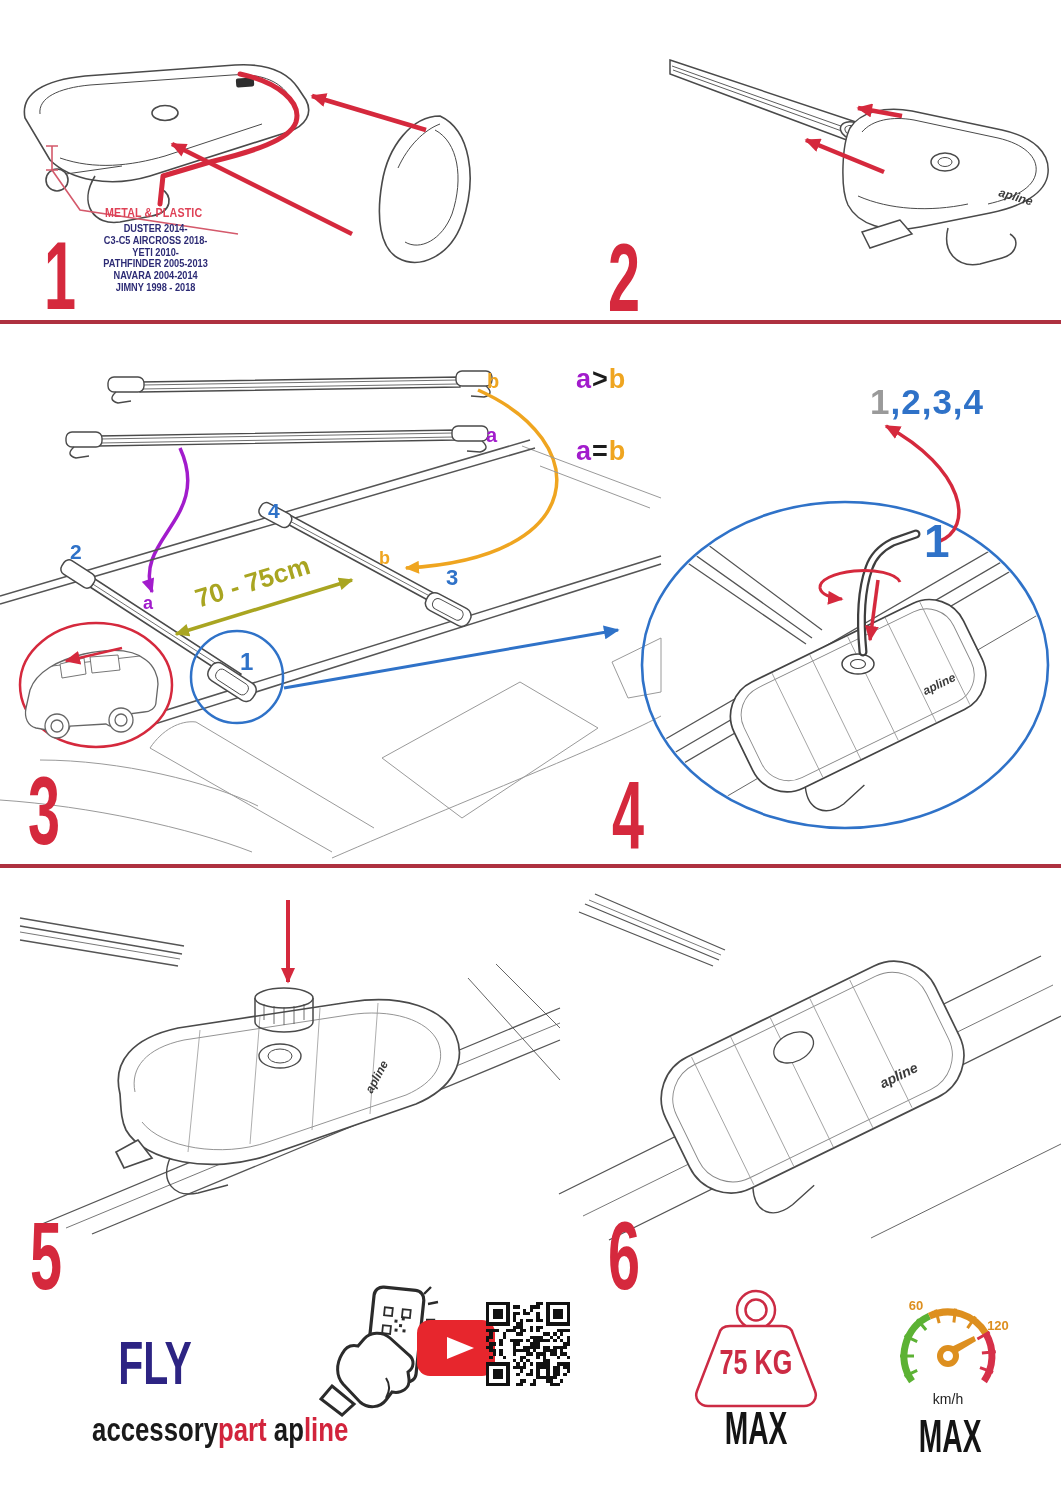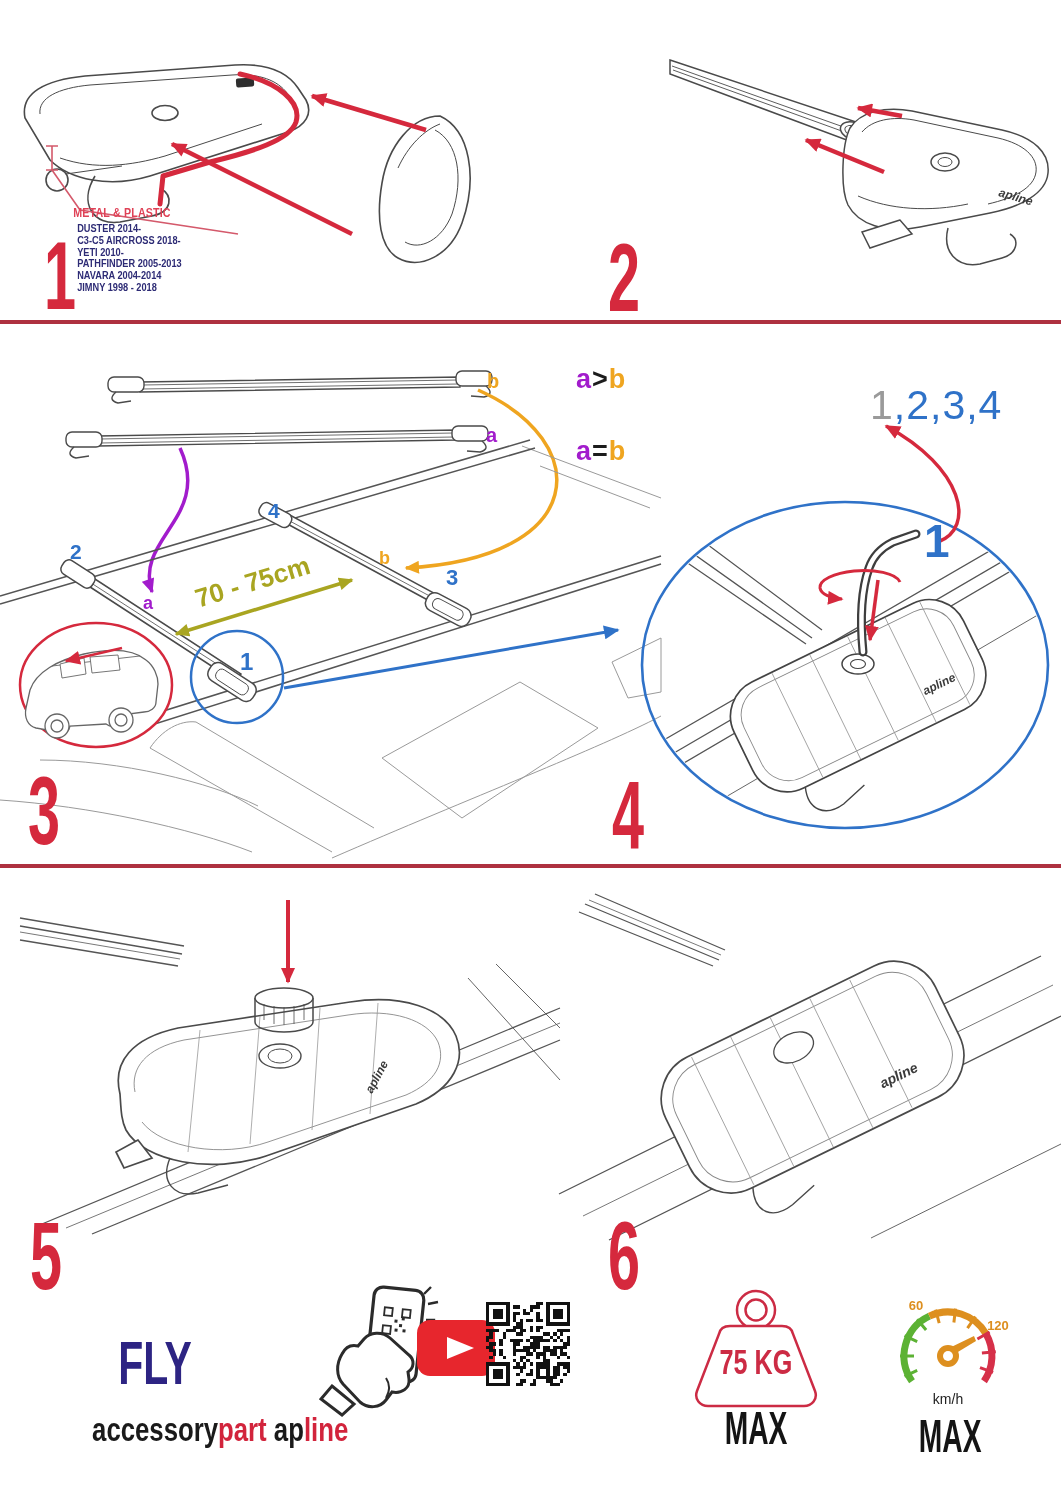--- a/index.html
+++ b/index.html
@@ -4,27 +4,27 @@
 <style>
   html,body{margin:0;padding:0;background:#fff;}
   .page{position:relative;width:1061px;height:1500px;background:#ffffff;overflow:hidden;
         font-family:"Liberation Sans","DejaVu Sans",sans-serif;}
   .abs{position:absolute;}
   .stepnum{position:absolute;font-size:96px;line-height:1;font-weight:700;color:#d5293d;
            transform:scaleX(.60);transform-origin:left top;letter-spacing:0;}
   .divider{position:absolute;left:0;width:1061px;height:4px;background:#ae3140;z-index:5;}
   .lbl{position:absolute;font-weight:700;}
   .blue{color:#2f72c8;} .purple{color:#a21ccc;} .orange{color:#efa520;}
-  .models{position:absolute;left:38px;top:205px;width:196px;text-align:left;}
+  .models{position:absolute;left:38px;top:205px;width:196px;text-align:center;}
   .models .mat{font-size:13px;font-weight:700;color:#df4156;letter-spacing:.2px;
                transform:scaleX(.82);transform-origin:right center;margin-bottom:3px;}
   .models .mline{font-size:11.5px;line-height:11.8px;font-weight:700;color:#2d2b75;
                transform:scaleX(.80);transform-origin:right center;}
   .legendrow{position:absolute;font-size:27px;font-weight:700;letter-spacing:1px;}
-  .seq{position:absolute;left:870px;top:382px;font-size:41px;font-weight:400;letter-spacing:1px;}
+  .seq{position:absolute;left:870px;top:382px;font-size:35px;font-weight:700;letter-spacing:1px;}
   .seq .g1{color:#9a9a9a;} .seq .rest{color:#2f72c8;}
   .callout1{position:absolute;left:924px;top:514px;font-size:46px;font-weight:700;color:#2f72c8;}
   .measure{position:absolute;left:196px;top:584px;width:170px;font-size:26px;font-weight:700;color:#a9a521;
            transform:rotate(-17deg);transform-origin:left center;}
   .fly{position:absolute;left:90px;top:1332px;width:130px;text-align:center;font-size:62px;line-height:1;
        font-weight:700;color:#2d2483;transform:scaleX(.66);transform-origin:center;}
   .brandline{position:absolute;left:58px;top:1412px;width:310px;text-align:center;font-size:33px;line-height:1.1;
        font-weight:700;transform:scaleX(.78);transform-origin:center;white-space:nowrap;}
   .brandline .k{color:#1a1a1a;} .brandline .r{color:#d2243c;}
   .maxtxt{position:absolute;text-align:center;font-size:47px;line-height:1;font-weight:700;color:#141414;

